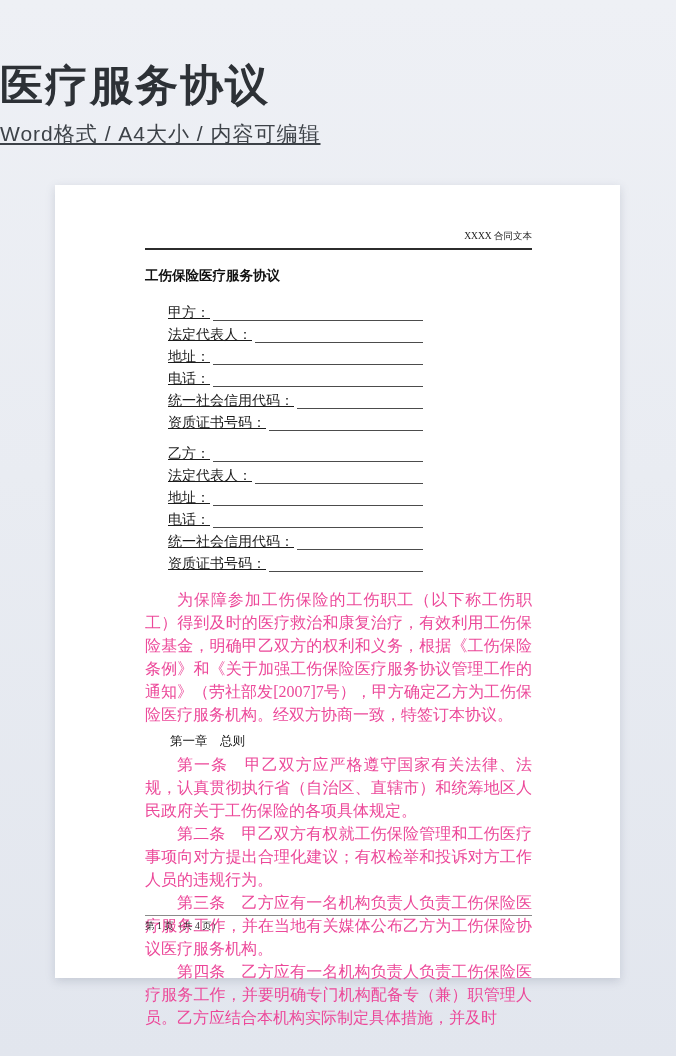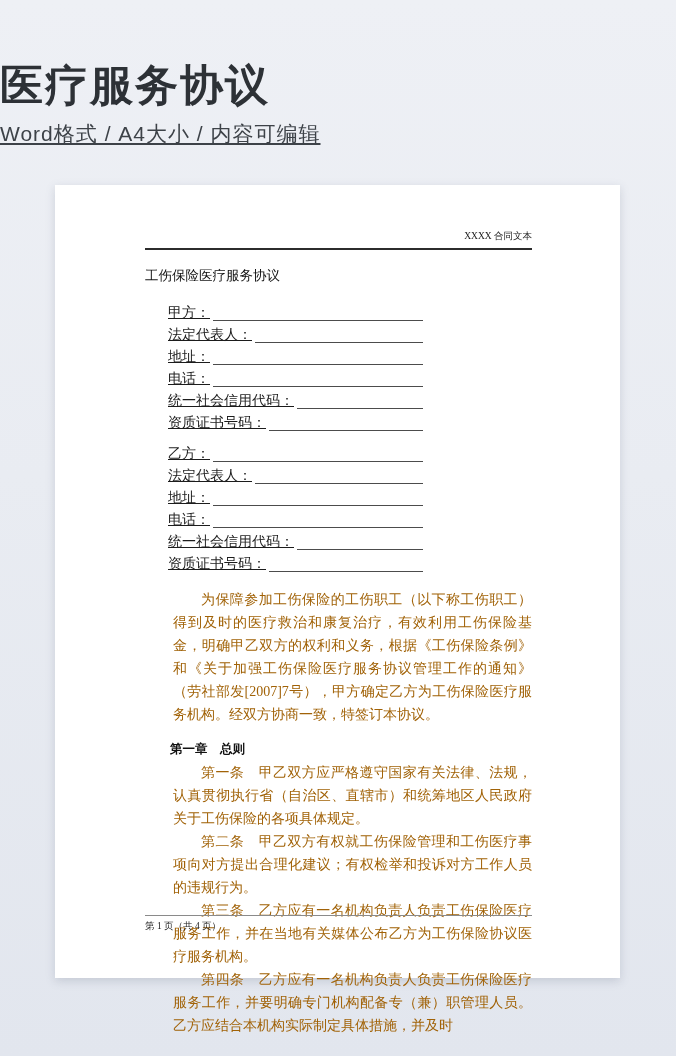--- a/index.html
+++ b/index.html
@@ -51,21 +51,21 @@
     font-size: 9.5px;
     line-height: 13px;
     color: #1c1c1c;
     border-bottom: 2px solid #2c2c2c;
     padding-bottom: 5px;
   }
 
   .doc-title {
     margin-top: 17px;
     font-size: 13.5px;
-    font-weight: normal;
+    font-weight: bold;
     line-height: 18px;
     color: #111;
   }
 
   
   .fields { margin-top: 17px; }
   .fields.second { margin-top: 9px; }
   .field-row {
     display: flex;
     align-items: center;
@@ -78,31 +78,30 @@
   .field-label { white-space: nowrap; line-height: 18px; color: #1c1c1c; }
   .field-line {
     flex: 1;
     border-bottom: 1px solid #4c4c4c;
     height: 16px;
     margin-left: 3px;
   }
 
   
   .para {
-    font-size: 14px;
+    font-size: 16px;
     line-height: 23px;
     text-align: justify;
     text-indent: 2em;
-    color: #a16207;
-    margin-left: 28px;
+    color: #ec4899;
   }
   .intro { margin-top: 13px; }
   .chapter {
-    margin-top: 12px;
-    font-weight: bold;
+    margin-top: 4px;
+    font-weight: normal;
     font-size: 12.5px;
     line-height: 23px;
     text-indent: 2em;
     color: #111;
   }
 
   
   .doc-footer {
     position: absolute;
     left: 90px; right: 88px;

